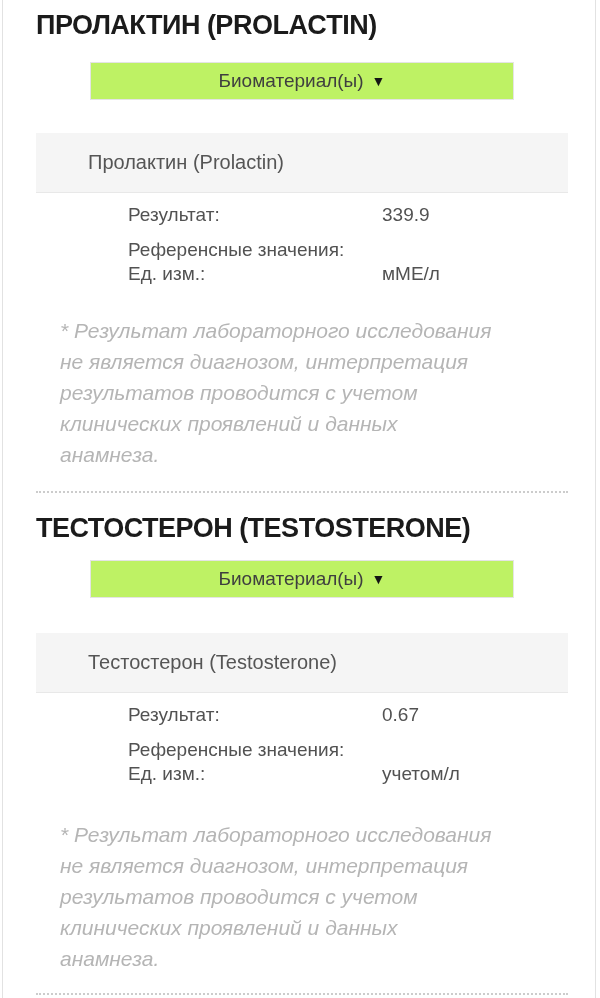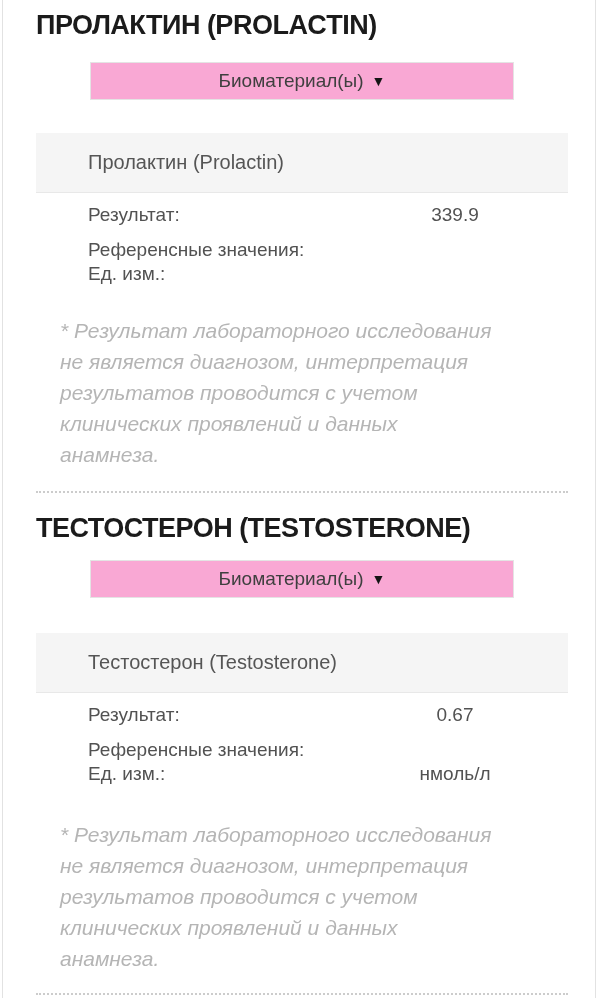--- a/index.html
+++ b/index.html
@@ -42,21 +42,21 @@
     letter-spacing: -0.5px;
   }
   .section-testosterone h1.section-title { padding-top: 20px; }
 
   .dropdown {
     box-sizing: border-box;
     width: 424px;
     height: 38px;
     margin: 22px auto 0;
     border: 1px solid #e4e4e4;
-    background: #f9a8d4;
+    background: #bef264;
     display: flex;
     align-items: center;
     justify-content: center;
     cursor: pointer;
     font-size: 19px;
     color: #3f3f3f;
   }
   .section-testosterone .dropdown { margin-top: 17px; }
   .dropdown .chev {
     font-size: 14px;
@@ -78,22 +78,22 @@
     font-size: 20px;
     color: #555555;
   }
   .card-rows { padding: 10px 0 0 52px; }
   .row {
     display: flex;
     font-size: 19px;
     line-height: 24px;
     color: #525252;
   }
-  .row .lbl { width: 254px; flex: 0 0 254px; }
-  .row .val { flex: 1; text-align: center; }
+  .row .lbl { width: 254px; flex: 0 0 254px; margin-left: 40px; }
+  .row .val { flex: 1; }
   .row.row-main { margin-bottom: 11px; }
 
   .disclaimer {
     margin: 29px 0 0 24px;
     font-style: italic;
     font-size: 21px;
     line-height: 31px;
     color: #b5b5b5;
   }
   .section-testosterone .disclaimer { margin-top: 33px; }
@@ -129,20 +129,21 @@
         <div class="card-rows">
           <div class="row row-main">
             <span class="lbl">Результат:</span>
             <span class="val">339.9</span>
           </div>
           <div class="row">
             <span class="lbl">Референсные значения:</span>
           </div>
           <div class="row">
             <span class="lbl">Ед. изм.:</span>
+            <span class="val">мМЕ/л</span>
           </div>
         </div>
       </div>
 
       <div class="disclaimer">
         <div>* Результат лабораторного исследования</div>
         <div>не является диагнозом, интерпретация</div>
         <div>результатов проводится с учетом</div>
         <div>клинических проявлений и данных</div>
         <div>анамнеза.</div>
@@ -166,21 +167,21 @@
         <div class="card-rows">
           <div class="row row-main">
             <span class="lbl">Результат:</span>
             <span class="val">0.67</span>
           </div>
           <div class="row">
             <span class="lbl">Референсные значения:</span>
           </div>
           <div class="row">
             <span class="lbl">Ед. изм.:</span>
-            <span class="val">нмоль/л</span>
+            <span class="val">учетом/л</span>
           </div>
         </div>
       </div>
 
       <div class="disclaimer">
         <div>* Результат лабораторного исследования</div>
         <div>не является диагнозом, интерпретация</div>
         <div>результатов проводится с учетом</div>
         <div>клинических проявлений и данных</div>
         <div>анамнеза.</div>

